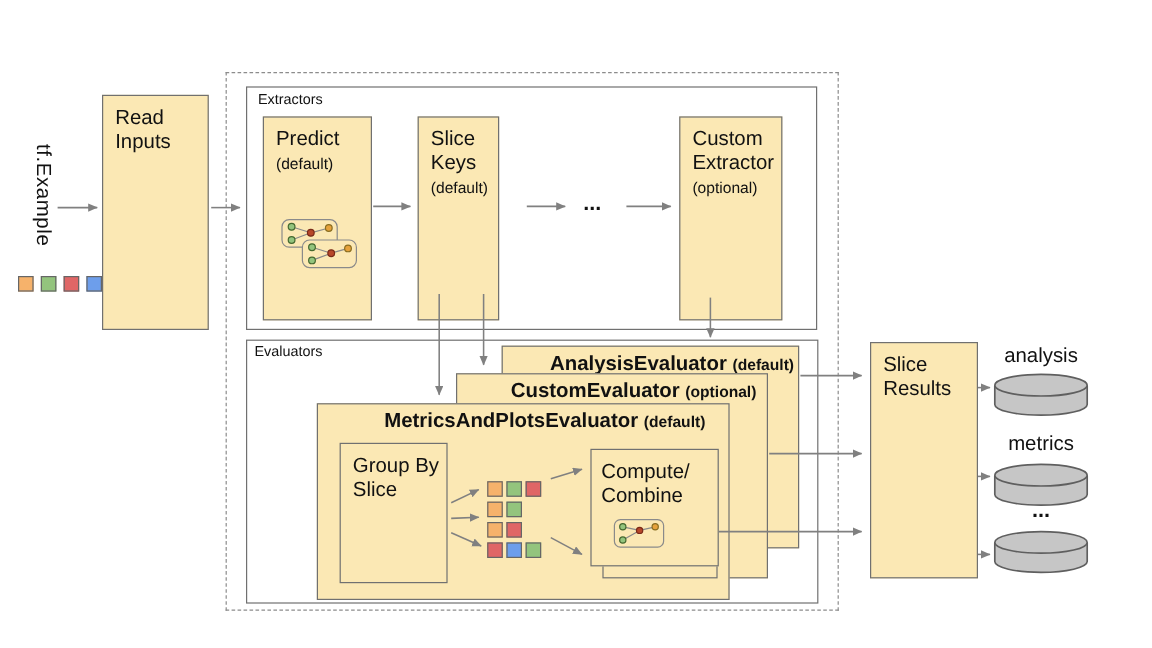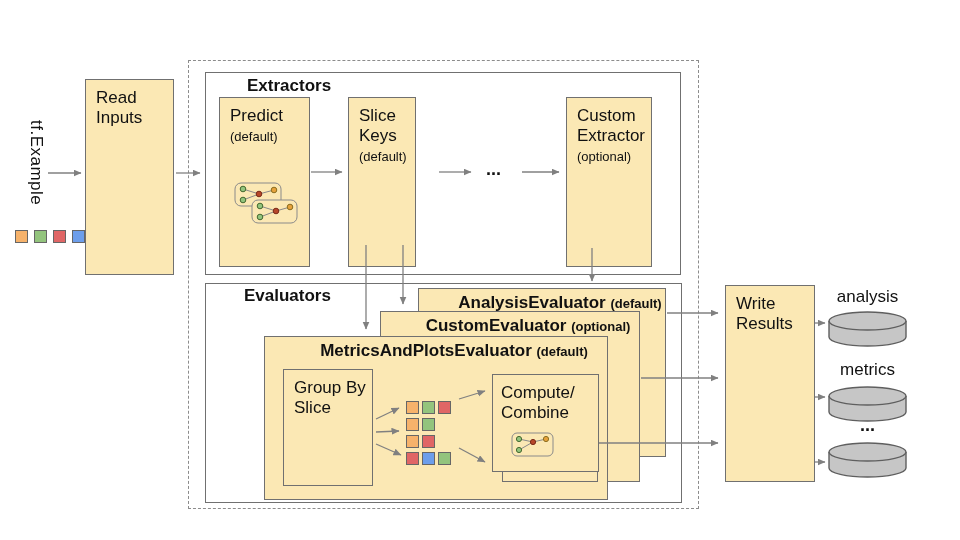--- a/index.html
+++ b/index.html
@@ -7,21 +7,21 @@
     position:relative;width:960px;height:540px;background:#fff;overflow:hidden;
     font-family:"Liberation Sans", sans-serif;color:#111;
   }
   .abs{position:absolute;}
   .tan{position:absolute;background:#FBE8B4;border:1px solid #707070;box-sizing:border-box;}
   .sec{position:absolute;background:#fff;border:1px solid #707070;box-sizing:border-box;}
   .dashed{position:absolute;border:1px dashed #8c8c8c;box-sizing:border-box;}
   .bt{padding:8px 5px 0 10px;font-weight:400;font-size:17px;line-height:1.18;}
   .qual{font-size:13px;}
   .stk{text-align:center;padding-top:5px;font-weight:700;font-size:17px;line-height:1.1;white-space:nowrap;margin-left:36px;}
-  .seclab{position:absolute;font-weight:700;font-size:17px;margin-left:32px;}
+  .seclab{position:absolute;font-weight:400;font-size:12px;}
   .title{position:absolute;font-weight:700;font-size:17px;}
   .vlabel{position:absolute;writing-mode:vertical-rl;font-size:17px;letter-spacing:.5px;}
   .outlab{position:absolute;width:95px;text-align:center;font-size:17px;}
   .dots{font-weight:700;font-size:18px;}
   .sq{position:absolute;width:13px;height:13px;border:1.5px solid #666;box-sizing:border-box;}
   #overlay{position:absolute;left:0;top:0;pointer-events:none;}
 
   
   #read-inputs{left:85px;top:79px;width:89px;height:196px;}
   #pipeline-title{left:190px;top:34px;}
@@ -118,21 +118,21 @@
 
   <div id="compute-shadow" class="tan"></div>
   <div id="compute" class="tan">
     <div class="bt" style="padding-left:8px;">
       <span>Compute/</span><br>
       <span>Combine</span>
     </div>
   </div>
 
   <div id="write-results" class="tan">
-    <div class="bt">Write Results</div>
+    <div class="bt">Slice Results</div>
   </div>
 
   <div id="out-analysis" class="outlab">analysis</div>
   <div id="out-metrics" class="outlab">metrics</div>
   <div id="out-more" class="outlab dots">...</div>
 
   <svg id="overlay" width="960" height="540" viewBox="0 0 960 540">
     <defs>
       <marker id="ah" markerWidth="9" markerHeight="8" refX="7.5" refY="3.5" orient="auto" markerUnits="userSpaceOnUse">
         <path d="M0,0 L8,3.5 L0,7 z" fill="#808080"></path>

